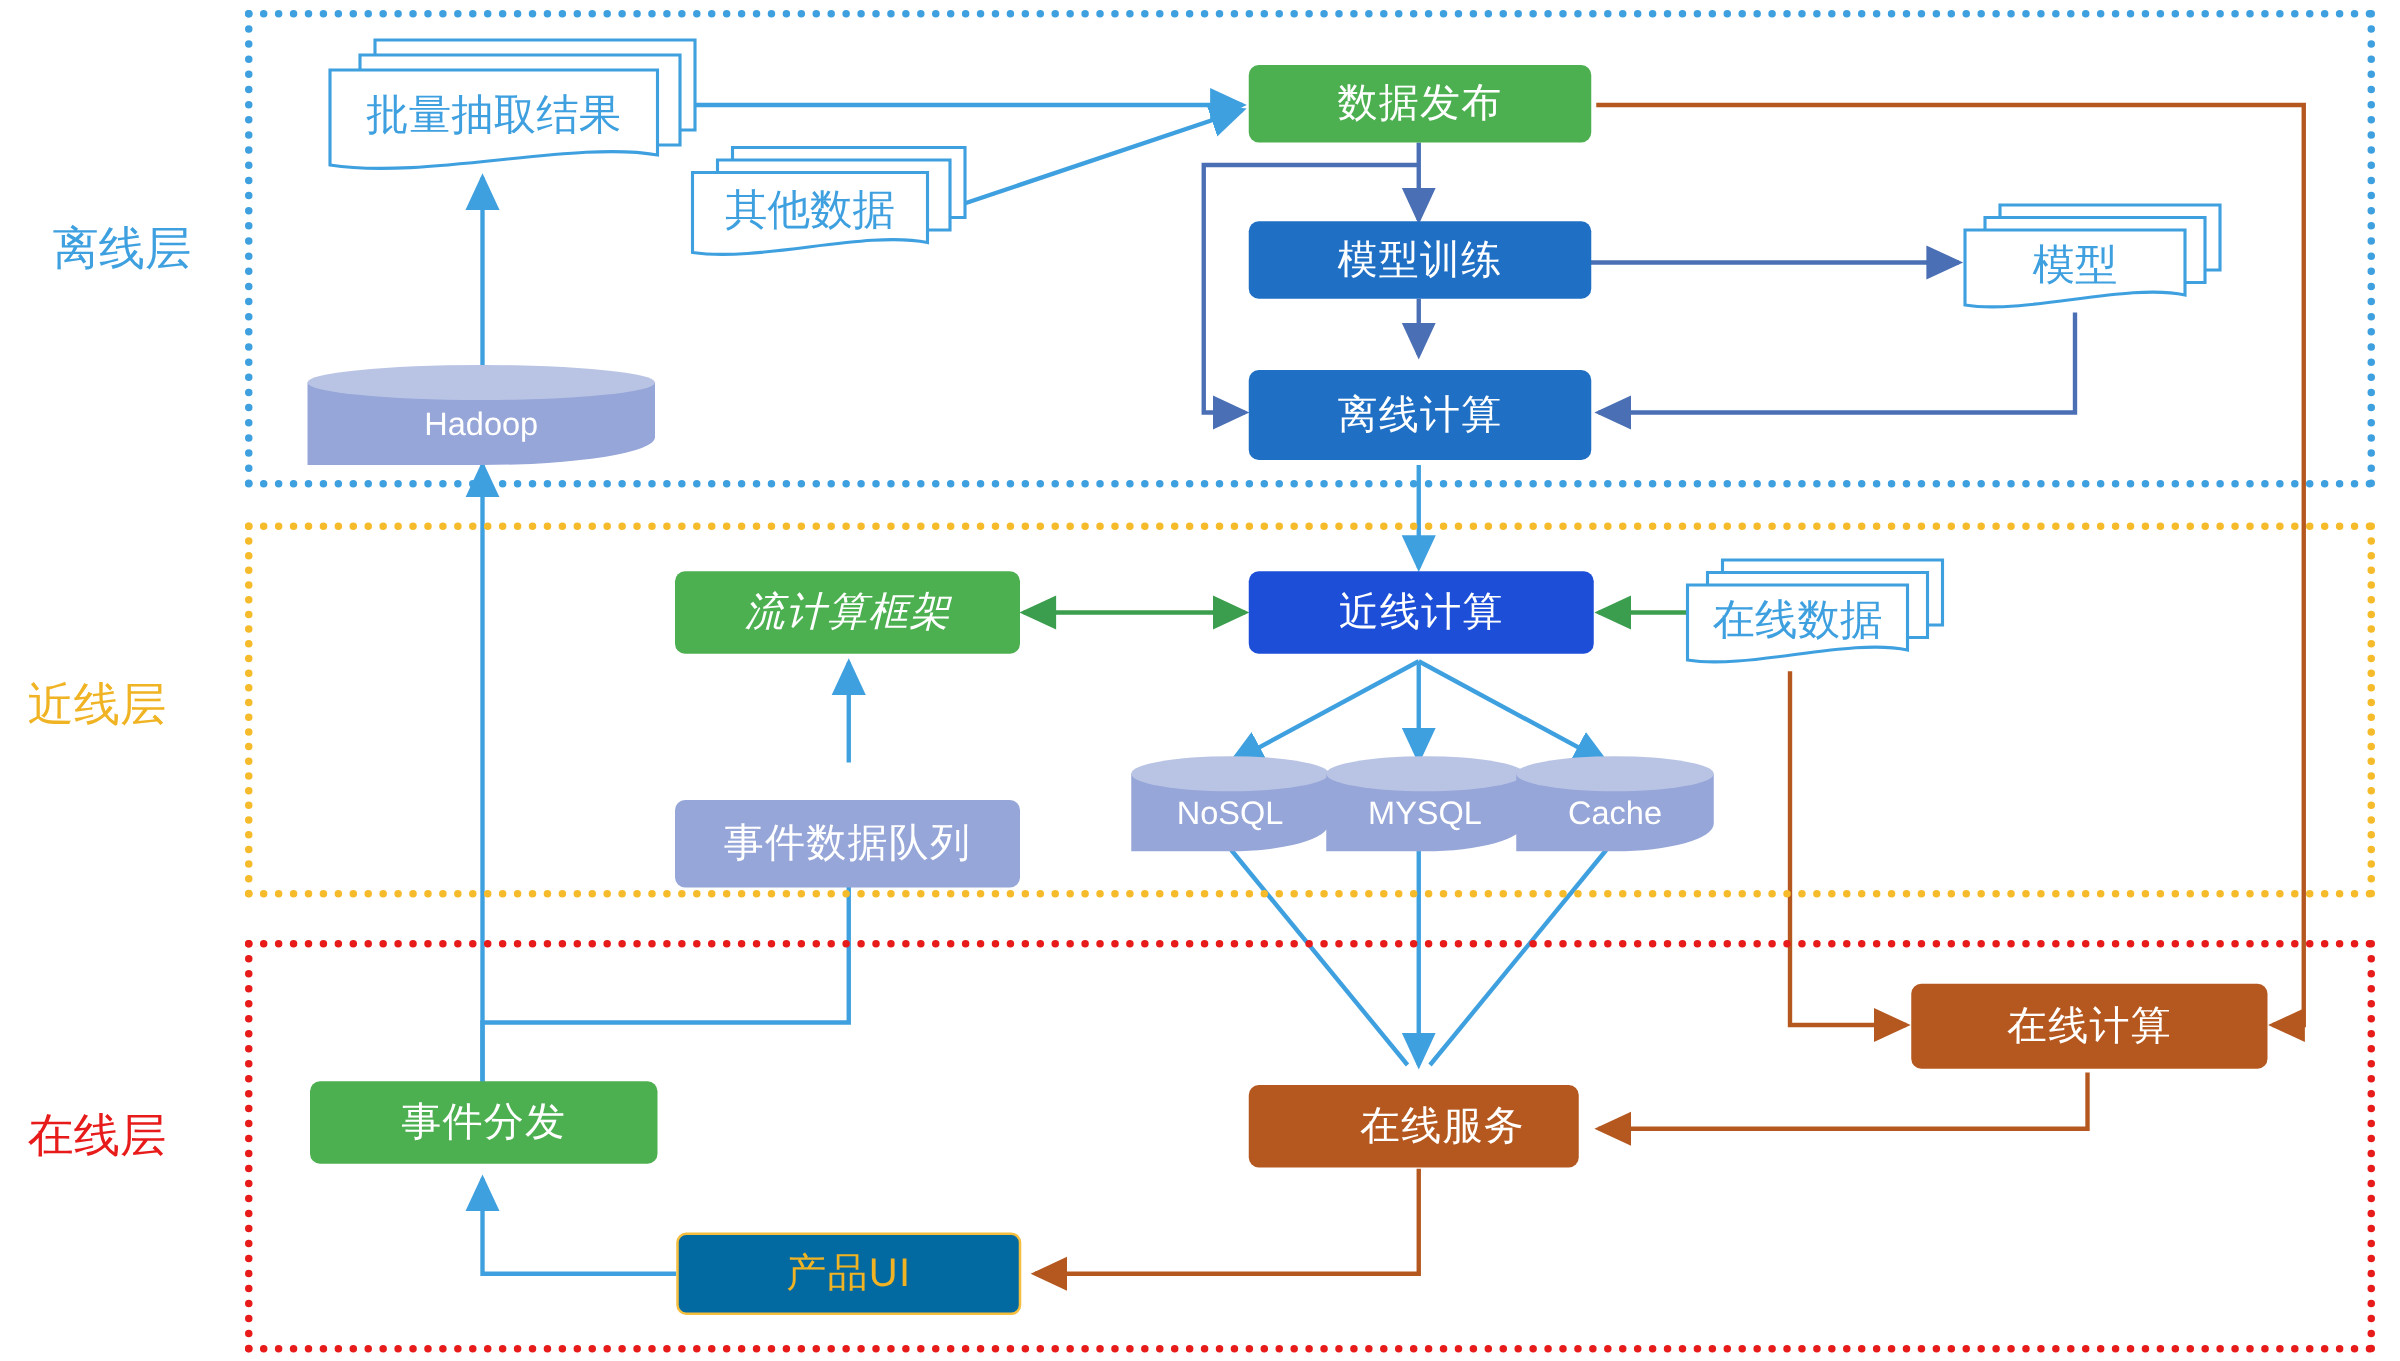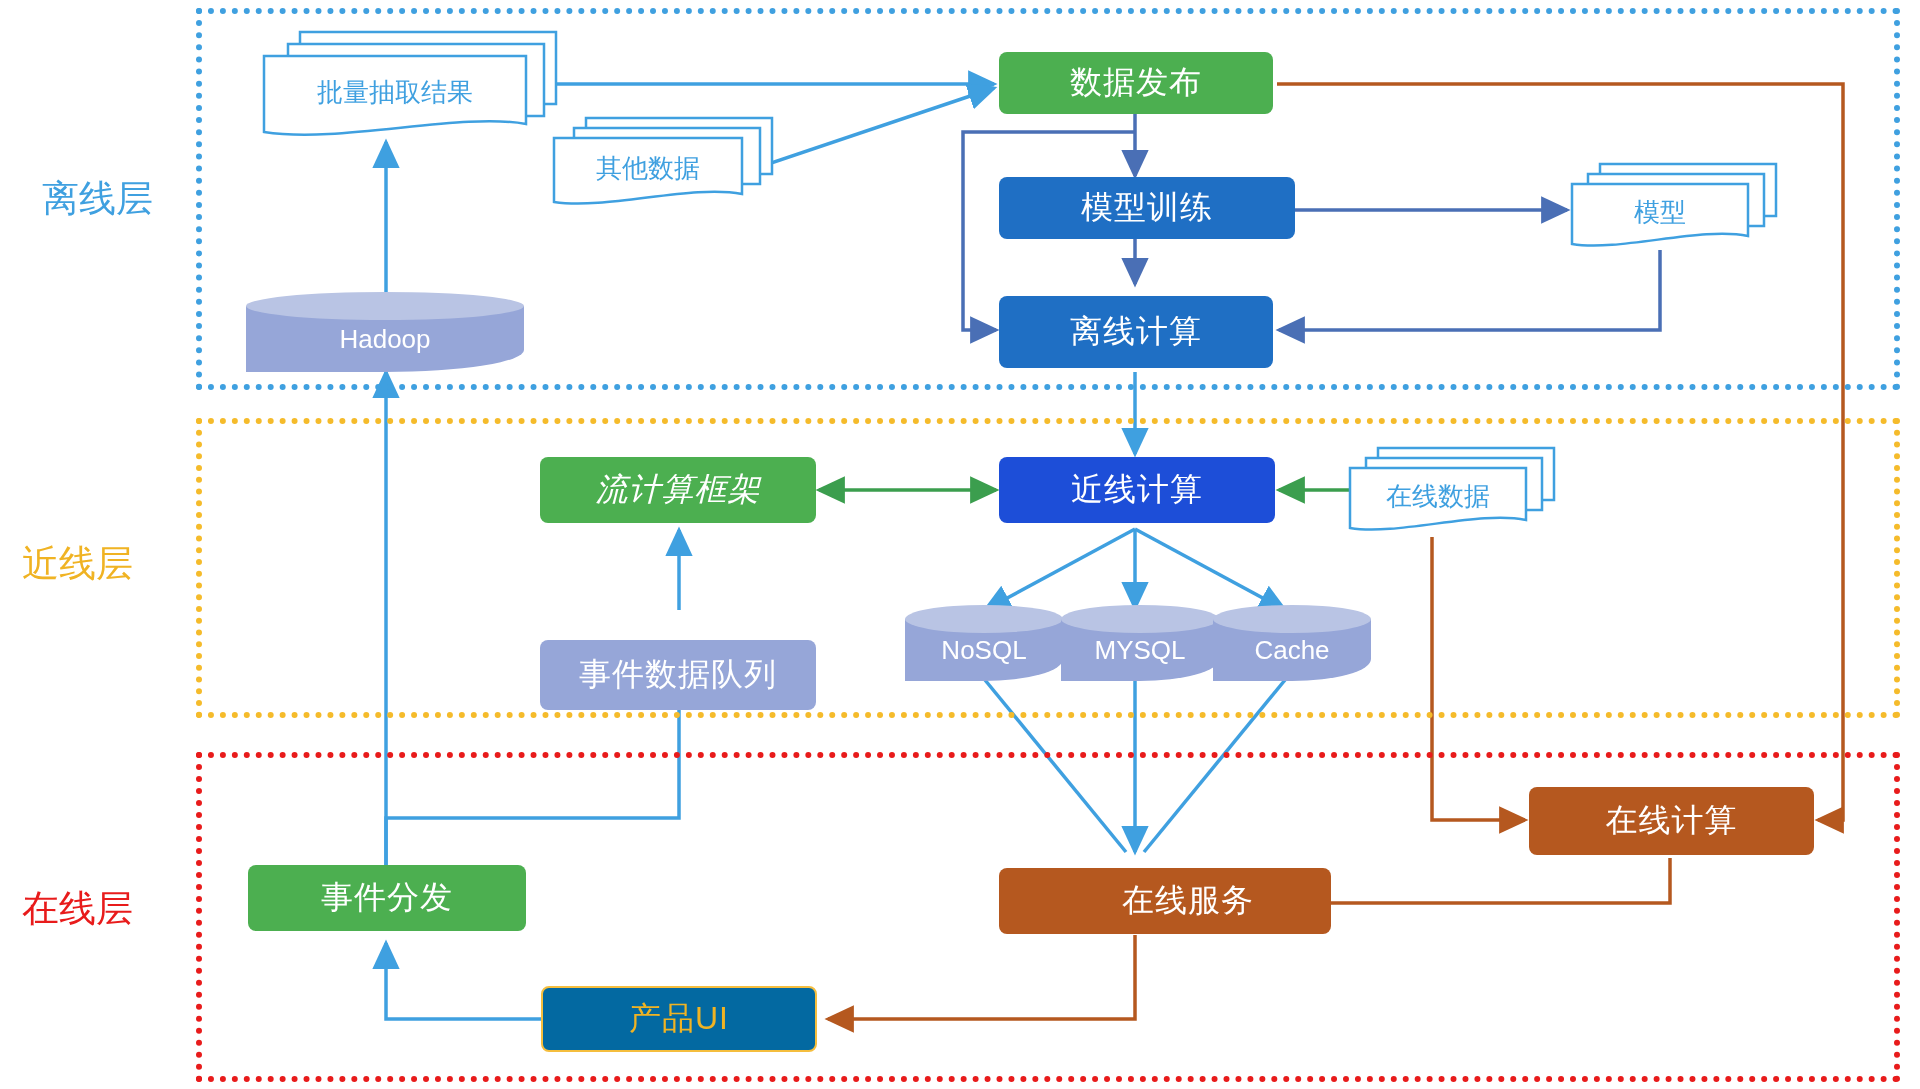--- a/index.html
+++ b/index.html
@@ -30,21 +30,21 @@
   
   .cyl{position:absolute;box-sizing:border-box;}
   .cyl .body{position:absolute;left:0;right:0;top:14px;bottom:0;background:#96A6D8;border-radius:0 0 50%/0 0 22px 22px;}
   .cyl .top{position:absolute;left:0;right:0;top:0;height:28px;background:#B9C4E4;border-radius:50%;}
   .cyl .txt{position:absolute;left:0;right:0;top:0;bottom:0;display:flex;align-items:center;justify-content:center;
             color:#fff;font-size:26px;padding-top:14px;box-sizing:border-box;}
 
   
   .docstack{position:absolute;}
   .docstack svg{position:absolute;left:0;top:0;overflow:visible;}
-  .docstack .txt{position:absolute;display:flex;align-items:center;justify-content:center;color:#3FA0E0;font-size:26px;}
+  .docstack .txt{position:absolute;display:flex;align-items:center;justify-content:center;color:#3FA0E0;font-size:34px;}
 
   
   #wires{position:absolute;left:0;top:0;width:1920px;height:1089px;pointer-events:none;}
 </style>
 </head>
 <body>
 
 <div id="stage">
 
   <svg id="wires" viewBox="0 0 1920 1089">
@@ -151,21 +151,21 @@
   <div class="cyl" style="left:246px;top:292px;width:278px;height:80px;">
     <div class="body"></div>
     <div class="top"></div>
     <div class="txt">Hadoop</div>
   </div>
 
   <div class="node green" style="left:999px;top:52px;width:274px;height:62px;">
     <span>数据发布</span>
   </div>
 
-  <div class="node blue" style="left:999px;top:177px;width:296px;height:62px;">
+  <div class="node blue" style="left:999px;top:177px;width:274px;height:62px;">
     <span>模型训练</span>
   </div>
 
   <div class="node blue" style="left:999px;top:296px;width:274px;height:72px;">
     <span>离线计算</span>
   </div>
 
   <div class="docstack" style="left:1570px;top:160px;width:210px;height:100px;">
     <svg width="210" height="100" viewBox="0 0 210 100">
       <path d="M30,4 H206 V56 H30 Z" fill="#fff" stroke="#3FA0E0" stroke-width="2.5"></path>
@@ -211,21 +211,21 @@
   <div class="cyl" style="left:1213px;top:605px;width:158px;height:76px;">
     <div class="body"></div>
     <div class="top"></div>
     <div class="txt">Cache</div>
   </div>
 
   <div class="node green" style="left:248px;top:865px;width:278px;height:66px;">
     <span>事件分发</span>
   </div>
 
-  <div class="node brown" style="left:999px;top:868px;width:332px;height:66px;padding-left:46px;">
+  <div class="node brown" style="left:999px;top:868px;width:264px;height:66px;padding-left:46px;">
     <span>在线服务</span>
   </div>
 
   <div class="node brown" style="left:1529px;top:787px;width:285px;height:68px;">
     <span>在线计算</span>
   </div>
 
   <div class="node uibox" style="left:541px;top:986px;width:276px;height:66px;">
     <span>产品UI</span>
   </div>

